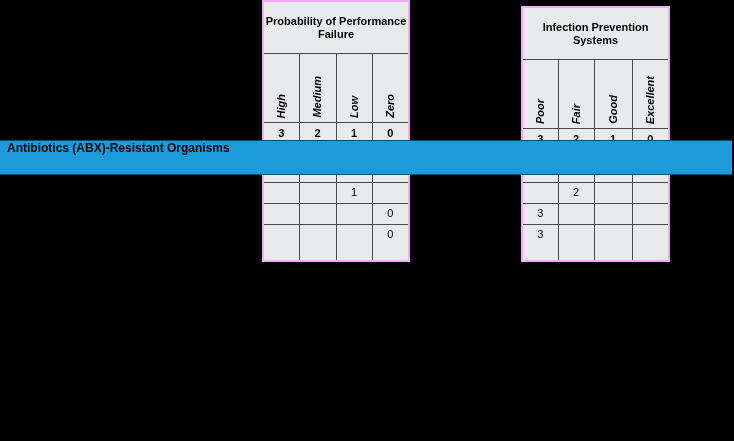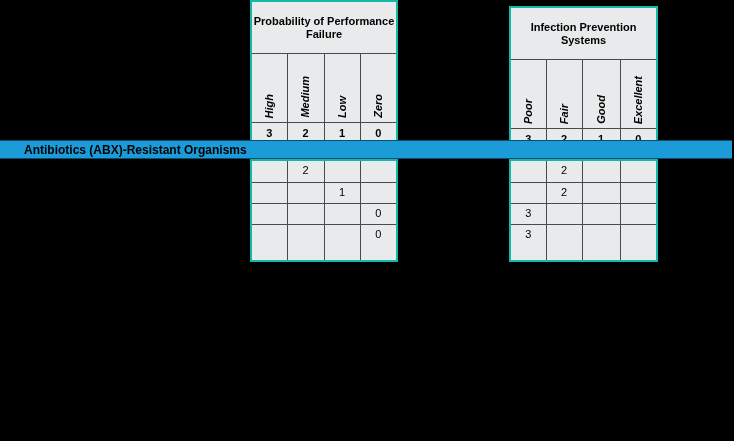--- a/index.html
+++ b/index.html
@@ -12,21 +12,22 @@
     position: relative;
     width: 734px;
     height: 441px;
     background: #000000;
     overflow: hidden;
   }
   table.matrix {
     position: absolute;
     border-collapse: collapse;
     table-layout: fixed;
-    border: 2px solid #14b8a6;
+    border: 2px solid #f0abfc;
+    margin-left: 12px;
   }
   table.matrix td {
     border: 1px solid #4a4a4a;
     background: #e9eaeb;
     color: #000000;
     padding: 0;
     text-align: center;
     overflow: hidden;
   }
   td.title-cell {
@@ -76,28 +77,28 @@
   tr.data-row-d td { height: 32px; }
   #perf-head { left: 250px; top: 0; width: 146px; }
   #ips-head  { left: 509px; top: 6px; width: 147px; }
   #perf-body { left: 250px; top: 159px; width: 146px; }
   #ips-body  { left: 509px; top: 159px; width: 147px; }
   #banner {
     position: absolute;
     left: 0;
     top: 140px;
     width: 732px;
-    height: 19px;
+    height: 35px;
     background: #1b9cd9;
     border-top: 1px solid #0a4d6e;
     border-bottom: 1px solid #0a4d6e;
     box-sizing: border-box;
     display: flex;
-    align-items: center;
-    padding-left: 24px;
+    align-items: flex-start;
+    padding-left: 7px;
     font-size: 12px;
     font-weight: bold;
     color: #000000;
     z-index: 5;
     white-space: nowrap;
   }
 </style>
 </head>
 <body>
 

